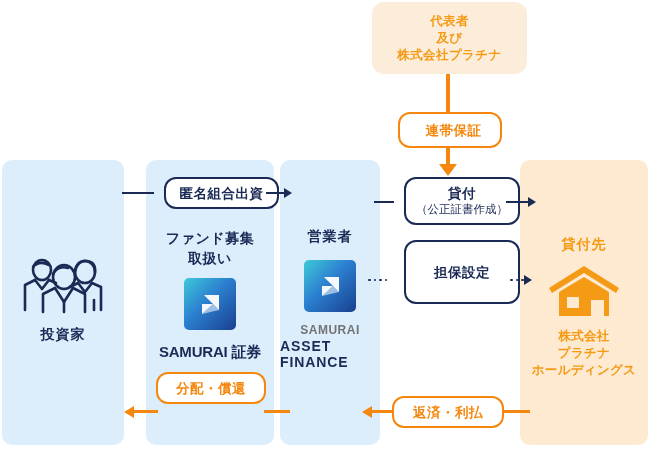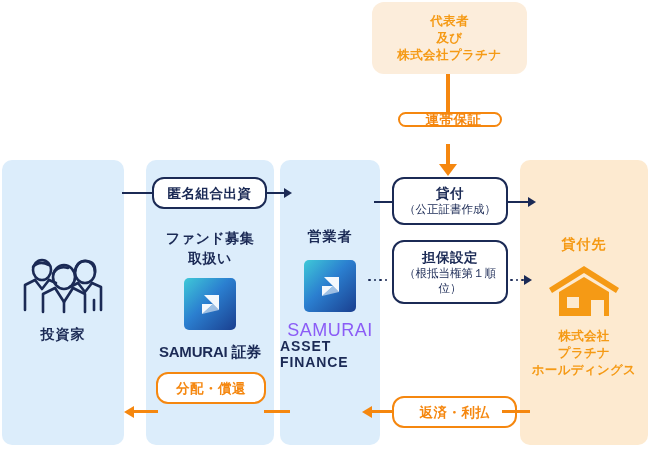--- a/index.html
+++ b/index.html
@@ -27,33 +27,33 @@
   #panel-guarantor .gline {
     color: #f59a15; font-size: 12.5px; font-weight: bold; line-height: 17px; letter-spacing: .4px;
   }
 
   
   .pill {
     position: absolute; border-radius: 12px; background: #ffffff;
     display: flex; flex-direction: column; align-items: center; justify-content: center;
     text-align: center;
   }
-  .pill.navy  { border: 2px solid #1b2a55; }
+  .pill.navy  { border: 2px solid #1b2a55; margin-left: 12px; }
   .pill.orng  { border: 2px solid #f5870f; }
   .pill .t1 { font-size: 13.5px; font-weight: bold; line-height: 17px; letter-spacing: .5px; }
   .pill .t2 { font-size: 11.5px; line-height: 15px; letter-spacing: 0px; }
   .pill.navy .t1, .pill.navy .t2 { color: #1b2a55; }
   .pill.orng .t1 { color: #f5870f; }
 
-  #box-guarantee  { left: 398px; top: 112px; width: 104px; height: 15px; background:#fff;padding-left:7px; }
+  #box-guarantee  { left: 398px; top: 112px; width: 104px; height: 36px; background:#fff;padding-left:7px; }
   #box-tokumei    { left: 152px; top: 177px; width: 115px; height: 32px; }
   #box-loan       { left: 392px; top: 177px; width: 116px; height: 48px; }
   #box-collateral { left: 392px; top: 240px; width: 116px; height: 64px; }
   #box-bunpai     { left: 156px; top: 372px; width: 110px; height: 32px; }
-  #box-hensai     { left: 392px; top: 396px; width: 125px; height: 32px; text-align: center; }
+  #box-hensai     { left: 392px; top: 396px; width: 112px; height: 32px; text-align: center; }
 
   
   .line { position: absolute; }
   .h-navy { background: #1b2a55; height: 2px; }
   .h-orng { background: #f5870f; height: 3px; }
   .v-orng { background: #f5870f; width: 4px; }
 
   .arrow { position: absolute; width: 0; height: 0; }
   .arw-r-navy { border-top: 5px solid transparent; border-bottom: 5px solid transparent; border-left: 8px solid #1b2a55; }
   .arw-l-orng { border-top: 6px solid transparent; border-bottom: 6px solid transparent; border-right: 10px solid #f5870f; }
@@ -77,21 +77,21 @@
   #borrower-block { left: 520px; top: 236px; width: 128px; }
   #borrower-block .hd { font-size: 14px; font-weight: bold; color: #f59a15; letter-spacing: 1px; }
   #borrower-block .nm { margin-top: 8px; font-size: 12.5px; font-weight: bold; color: #f59a15; line-height: 17px; text-align: center; letter-spacing: .3px; }
 
   .logo-sq {
     width: 52px; height: 52px; border-radius: 5px;
     background: linear-gradient(135deg, #3fc9d8 0%, #2b7fd0 45%, #1a3f8f 100%);
     display: flex; align-items: center; justify-content: center;
   }
   .brand-s { font-size: 15px; font-weight: bold; color: #1b2a55; letter-spacing: -0.2px; }
-  .brand-a { font-size: 18px; font-weight: normal; color: #8b5cf6; letter-spacing: .5px; line-height: 16px; }
+  .brand-a { font-size: 12px; font-weight: bold; color: #737373; letter-spacing: .5px; line-height: 16px; }
   .brand-b { font-size: 14px; font-weight: bold; color: #1b2a55; letter-spacing: .9px; }
 </style>
 </head>
 <body>
 
 <div id="stage">
 
   <div class="panel" id="panel-investor"></div>
   <div class="panel" id="panel-fund"></div>
   <div class="panel" id="panel-operator"></div>
@@ -128,21 +128,20 @@
   <div class="arrow arw-r-navy" style="left:528px; top:197px;"></div>
 
   <div class="dots" style="left:368px; top:279px; width:22px;">
     <i></i>
       <i></i>
       <i></i>
       <i></i>
   </div>
   <div class="pill navy" id="box-collateral">
     <div class="t1">担保設定</div>
-    <div class="t2">（根抵当権第１順位）</div>
   </div>
   <div class="dots" style="left:510px; top:279px; width:14px;">
     <i></i>
       <i></i>
       <i></i>
   </div>
   <div class="arrow arw-r-navy" style="left:524px; top:275px;"></div>
 
   <div class="arrow arw-l-orng" style="left:124px; top:406px;"></div>
   <div class="line h-orng" style="left:132px; top:410px; width:26px;"></div>

